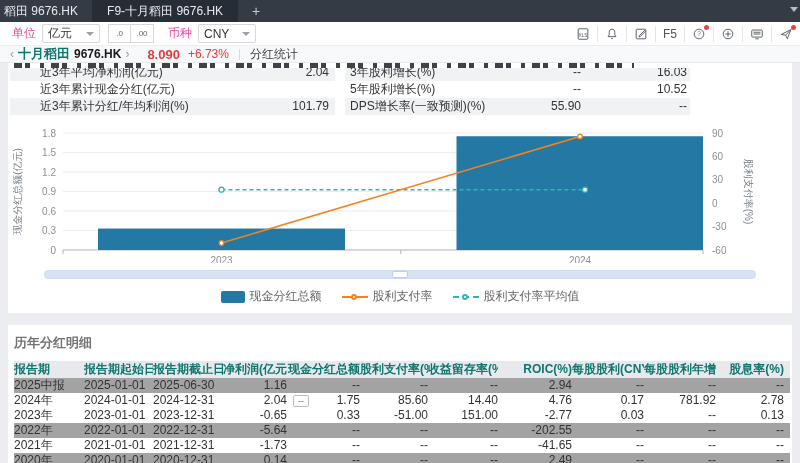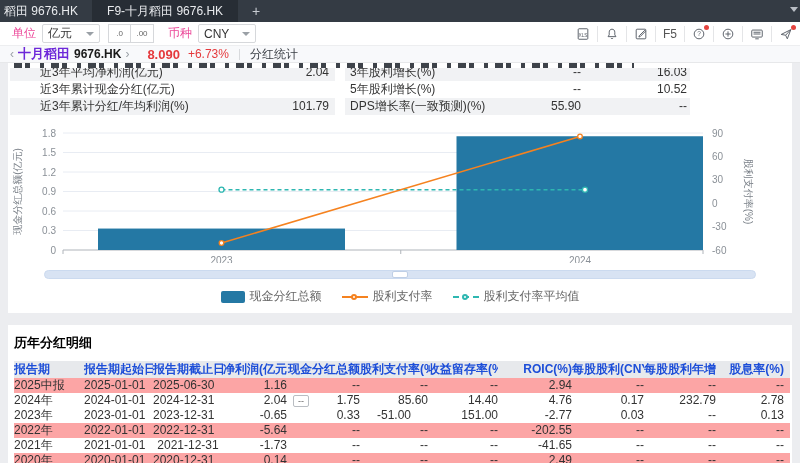--- a/index.html
+++ b/index.html
@@ -24,21 +24,21 @@
   .tb-right { margin-left:auto; display:flex; align-items:center; height:100%; }
   .icon-btn { display:flex; align-items:center; justify-content:center; width:29px; height:16px; border-left:1px solid #E4E5E7; position:relative; color:#5A6068; }
   .icon-btn:first-child { border-left:none; }
   .icon-btn svg { display:block; }
   .f5 { font-size:12px; color:#555; }
   .red-dot { position:absolute; top:-1px; right:4px; width:5px; height:5px; border-radius:50%; background:#E5443F; }
 
   
   .stockbar { height:17px; background:#F8F9FB; border-bottom:1px solid #E7E8EA; display:flex; align-items:center; padding-left:6px; font-size:12px; }
   .chev { color:#9AA0A6; font-size:12px; padding:0 4px; }
-  .stock-name { font-weight:bold; color:#6d28d9; font-size:13px; }
+  .stock-name { font-weight:bold; color:#0f766e; font-size:13px; }
   .stock-code { font-weight:bold; color:#1A1A1A; font-size:12px; margin-left:4px; }
   .stock-price { color:#E5393C; font-weight:bold; margin-left:14px; font-size:13px; }
   .stock-change { color:#E5393C; margin-left:8px; font-size:12px; }
   .vdiv { width:1px; height:11px; background:#D8DADD; margin:0 10px; }
   .nav-label { color:#3A3F45; font-size:12px; }
 
   
   .content { padding:0 8px; }
   .panel { background:#fff; width:784px; }
   .panel1 { padding-bottom:8px; }
@@ -65,24 +65,24 @@
   .legend { margin-top:9px; display:flex; justify-content:center; align-items:center; gap:20px; font-size:12px; color:#666; }
   .leg-item { display:flex; align-items:center; gap:5px; }
   .leg-bar { width:24px; height:12px; border-radius:2px; }
   .leg-line { width:26px; height:0; position:relative; }
   .leg-line .dot { position:absolute; left:9px; top:-4px; width:6px; height:6px; border-radius:50%; background:#fff; border:2px solid; }
 
   .gap { height:12px; }
 
   
   .panel2 { height:145px; position:relative; padding-left:6px; }
-  .hist-title { padding-top:9px; font-size:13px; font-weight:bold; color:#000000; margin-bottom:9px; }
+  .hist-title { padding-top:9px; font-size:13px; font-weight:bold; color:#737373; margin-bottom:9px; }
   .hrow { display:flex; height:15px; line-height:15px; font-size:12px; color:#333; width:776px; }
-  .hrow.header { height:17px; line-height:17px; background:#E7E9EC; font-weight:bold; color:#1d4ed8; }
-  .hrow.shaded { background:#fca5a5; }
+  .hrow.header { height:17px; line-height:17px; background:#E7E9EC; font-weight:bold; color:#0f766e; }
+  .hrow.shaded { background:#a3a3a3; }
   .hcell { overflow:hidden; white-space:nowrap; }
   .hcell.r { text-align:right; }
   .note-cell { display:flex; justify-content:space-between; align-items:center; }
   .note-box { border:1px solid #B9BDC2; background:#fff; border-radius:2px; font-size:9px; line-height:10px; color:#666; padding:0 4px; height:12px; margin-left:6px; }
 
   text { font-family:"Liberation Sans","DejaVu Sans",sans-serif; }
 </style>
 </head>
 <body>
 
@@ -319,30 +319,30 @@
           <span class="hcell" style="width: 70px;">2024-12-31</span>
           <span class="hcell r" style="width: 64px;">2.04</span>
           <span class="hcell r note-cell" style="width: 73px;">
             <span class="note-box">--</span>
             <span>1.75</span>
           </span>
           <span class="hcell r" style="width: 68px;">85.60</span>
           <span class="hcell r" style="width: 70px; text-align: right;">14.40</span>
           <span class="hcell r" style="width: 74px;">4.76</span>
           <span class="hcell r" style="width: 72px;">0.17</span>
-          <span class="hcell r" style="width: 72px;">232.79</span>
+          <span class="hcell r" style="width: 72px;">781.92</span>
           <span class="hcell r" style="width: 68px;">2.78</span>
         </div>
         <div class="hrow">
           <span class="hcell" style="width: 70px;">2023年</span>
           <span class="hcell" style="width: 69px;">2023-01-01</span>
           <span class="hcell" style="width: 70px;">2023-12-31</span>
           <span class="hcell r" style="width: 64px;">-0.65</span>
           <span class="hcell r" style="width: 73px;">0.33</span>
-          <span class="hcell r" style="width: 68px; text-align: center;">-51.00</span>
+          <span class="hcell r" style="width: 68px;">-51.00</span>
           <span class="hcell r" style="width: 70px;">151.00</span>
           <span class="hcell r" style="width: 74px;">-2.77</span>
           <span class="hcell r" style="width: 72px;">0.03</span>
           <span class="hcell r" style="width: 72px;">--</span>
           <span class="hcell r" style="width: 68px;">0.13</span>
         </div>
         <div class="hrow shaded">
           <span class="hcell" style="width: 70px;">2022年</span>
           <span class="hcell" style="width: 69px;">2022-01-01</span>
           <span class="hcell" style="width: 70px;">2022-12-31</span>
@@ -351,21 +351,21 @@
           <span class="hcell r" style="width: 68px;">--</span>
           <span class="hcell r" style="width: 70px;">--</span>
           <span class="hcell r" style="width: 74px;">-202.55</span>
           <span class="hcell r" style="width: 72px;">--</span>
           <span class="hcell r" style="width: 72px;">--</span>
           <span class="hcell r" style="width: 68px;">--</span>
         </div>
         <div class="hrow">
           <span class="hcell" style="width: 70px;">2021年</span>
           <span class="hcell" style="width: 69px;">2021-01-01</span>
-          <span class="hcell" style="width: 70px; text-align: center;">2021-12-31</span>
+          <span class="hcell" style="width: 70px;">2021-12-31</span>
           <span class="hcell r" style="width: 64px;">-1.73</span>
           <span class="hcell r" style="width: 73px;">--</span>
           <span class="hcell r" style="width: 68px;">--</span>
           <span class="hcell r" style="width: 70px;">--</span>
           <span class="hcell r" style="width: 74px;">-41.65</span>
           <span class="hcell r" style="width: 72px;">--</span>
           <span class="hcell r" style="width: 72px;">--</span>
           <span class="hcell r" style="width: 68px;">--</span>
         </div>
         <div class="hrow shaded">

